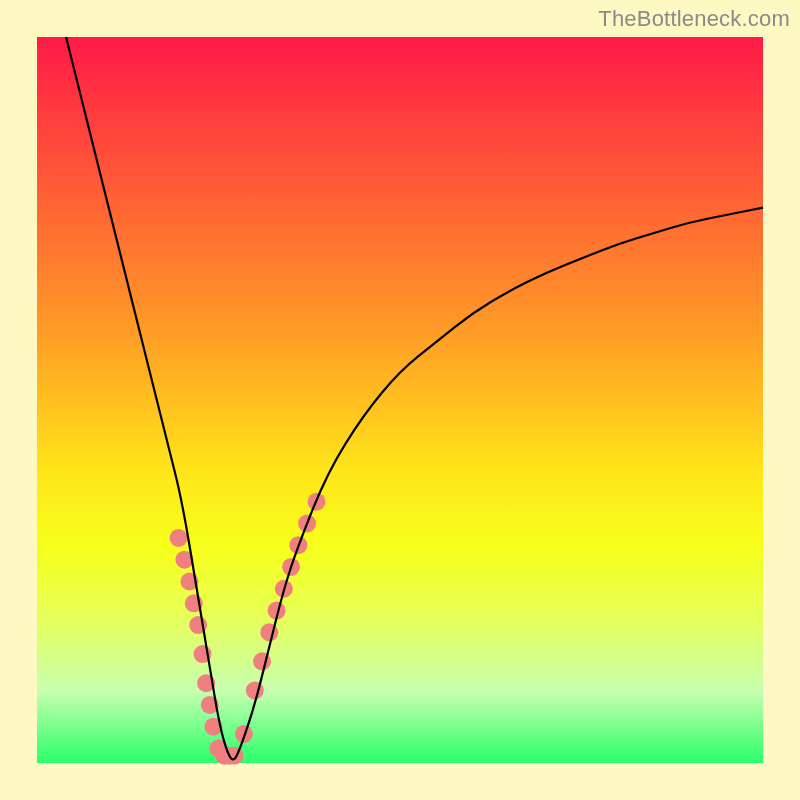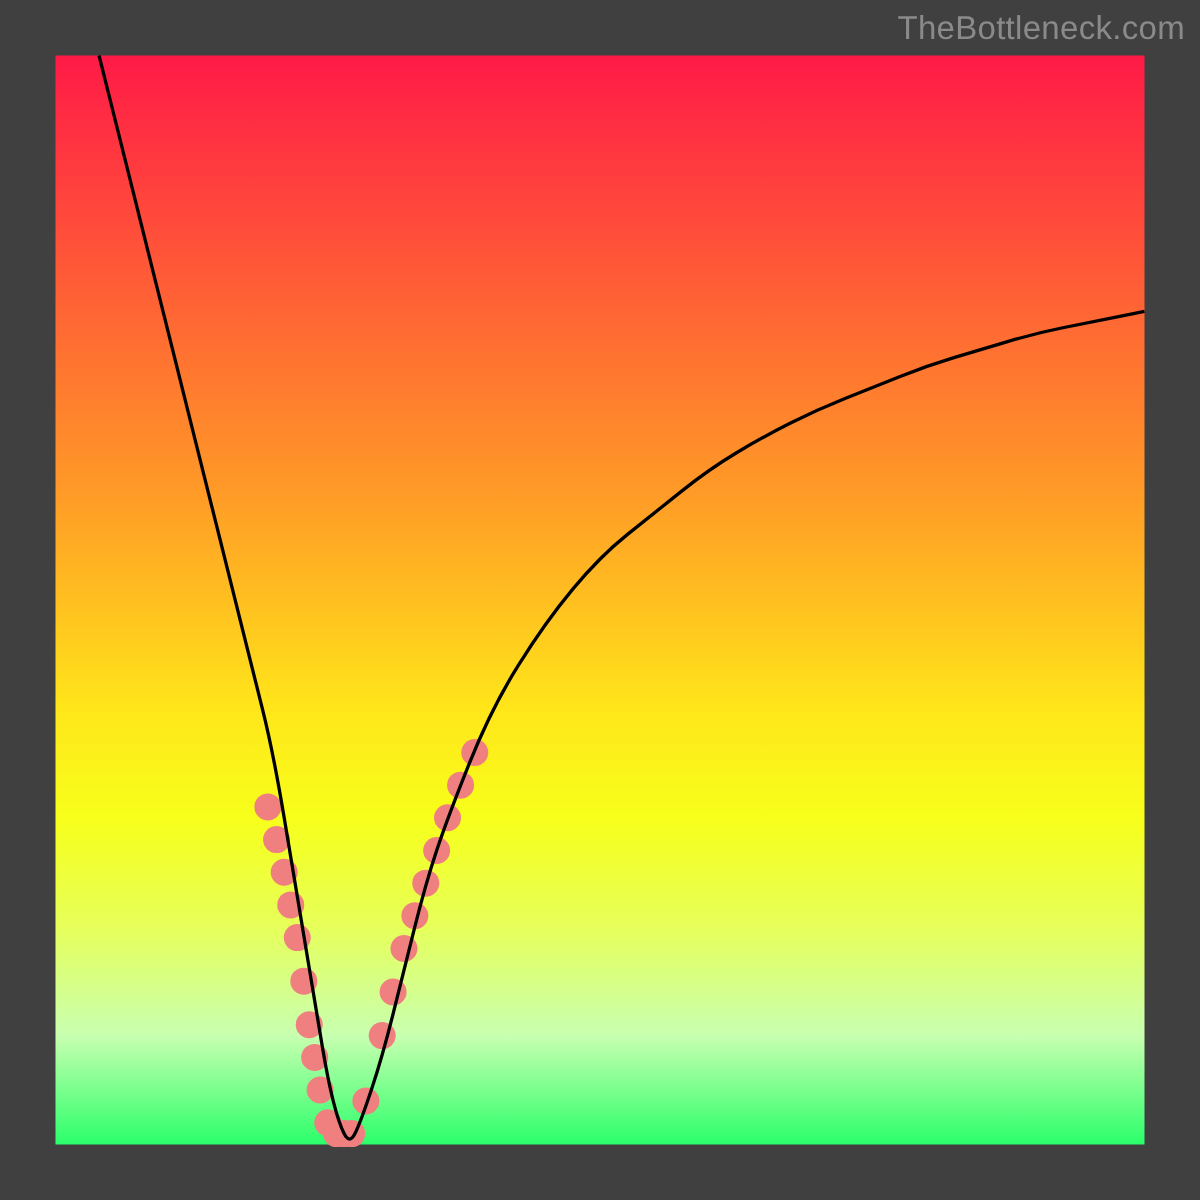--- a/index.html
+++ b/index.html
@@ -8,21 +8,21 @@
     width: 800px;
     height: 800px;
     overflow: hidden;
     background: #000;
     font-family: Arial, Helvetica, sans-serif;
   }
   .frame {
     position: relative;
     width: 800px;
     height: 800px;
-    background: #404040;
+    background: #fef9c3;
   }
   .plot {
     position: absolute;
     left: 37px;
     top: 37px;
     width: 726px;
     height: 726px;
     background: linear-gradient(to bottom,
       #ff1a47 0%,
       #ff3a3f 10%,

